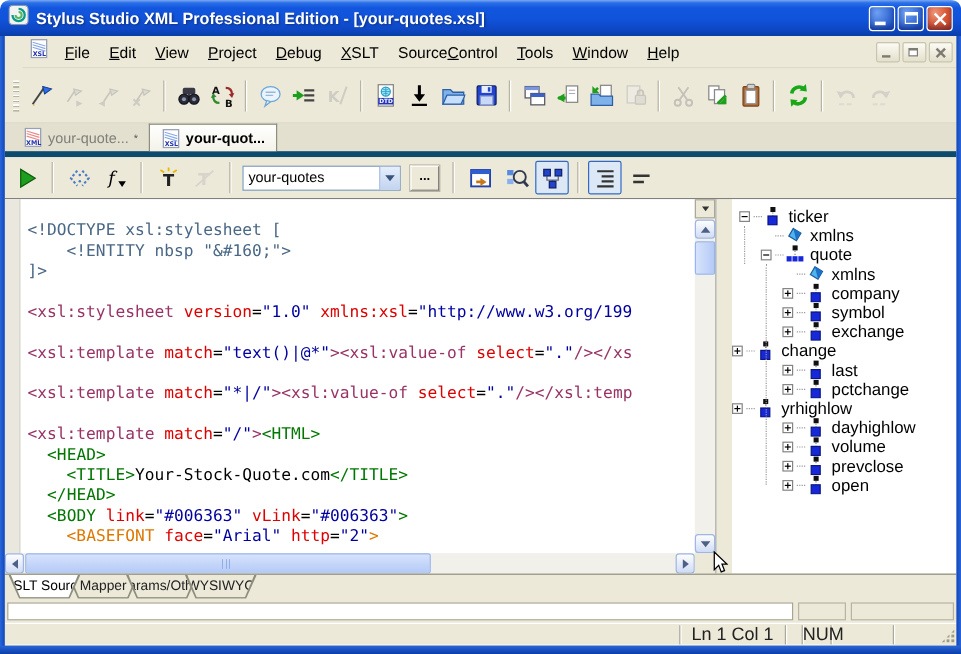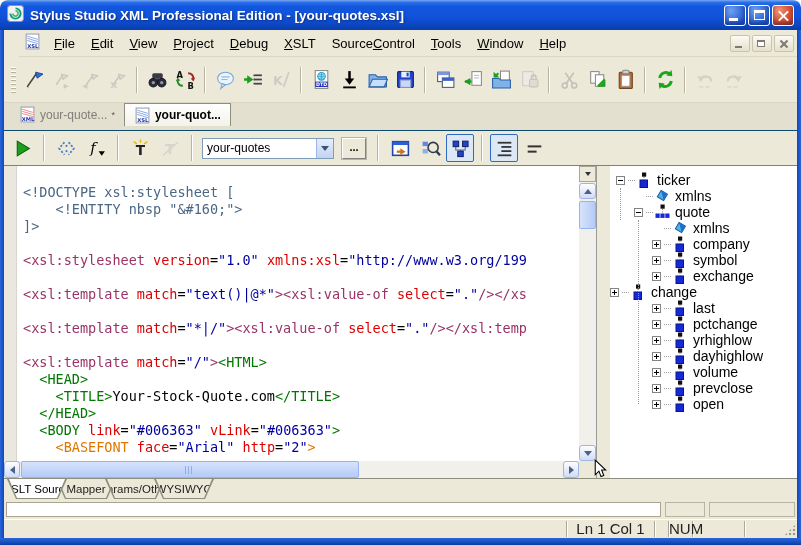--- a/index.html
+++ b/index.html
@@ -45,21 +45,21 @@
 .tbtn svg{width:21px;height:21px}
 .tbtn.disabled{filter:grayscale(1) opacity(.45)}
 .tbtn.pressed{border:1px solid #316AC5;background:#DDE8F6}
 
 .combo{width:132px;height:21px;background:#fff;border:1px solid #7F9DB9;display:flex;align-items:center;margin:0 2px}
 .combo-text{flex:1;font-size:12px;padding:0 4px;white-space:nowrap;overflow:hidden}
 .combo-btn{width:17px;height:100%;background:linear-gradient(180deg,#E6EEFB,#C2D4F0);border-left:1px solid #9EB6E4;display:flex;align-items:center;justify-content:center}
 .combo-btn::after{content:"";border:4px solid transparent;border-top:5px solid #39537E;margin-top:4px}
 .browse-btn{width:24px;height:21px;background:#ECE9D8;border:1px solid #fff;border-right-color:#848280;border-bottom-color:#848280;box-shadow:0 0 0 1px #B8B4A4;font-size:11px;font-weight:bold;text-align:center;line-height:17px;margin:0 4px}
 
-.doctabs{position:absolute;top:103px;left:4px;right:4px;height:28px;background:#E3E0D0;display:flex;align-items:flex-start;padding:0 0 0 6px;border-bottom:1px solid #0c4a6e}
+.doctabs{position:absolute;top:103px;left:4px;right:4px;height:28px;background:#E3E0D0;display:flex;align-items:center;padding:0 0 0 6px;border-bottom:5px solid #0c4a6e}
 .dtab{display:flex;align-items:center;gap:4px;height:23px;padding:0 9px;font-size:12px;color:#7F7F78}
 .dtab.active{background:linear-gradient(180deg,#FFFFFF,#F4F2E8);border:1px solid #8E8E7E;border-bottom:none;color:#000;font-weight:bold}
 .dtab svg{width:17px;height:17px}
 .dtab sup{font-size:9px;color:#555}
 
 .content{position:absolute;top:165px;left:4px;right:4px;height:313px;border-top:1px solid #808080;background:#ECE9D8}
 .editor{position:absolute;left:0;top:0;width:593px;height:100%;background:#fff;border-right:1px solid #9a9a9a}
 .gutter{position:absolute;left:0;top:0;bottom:17px;width:13px;background:#E9E7DE;border-right:1px solid #D8D6CC}
 .code{position:absolute;left:14px;right:17px;top:0;bottom:17px;overflow:hidden;padding:18px 0 0 5px;
  font-family:"DejaVu Sans Mono",monospace;font-size:13.5px;line-height:17px;cursor:text}
@@ -682,21 +682,21 @@
         <div class="trow" style="padding-left: 42px;">
           <span class="exp plus"></span>
           <span class="stub"></span>
           <span class="ticon"><svg viewBox="0 0 15 16">
               <rect x="5" y="0.5" width="4.2" height="4.2" fill="#101010"></rect>
               <line x1="7" y1="5" x2="7" y2="8" stroke="#888" stroke-dasharray="1 1.4"></line>
               <rect x="3" y="8" width="7.5" height="7.5" fill="#1628D8" stroke="#0A1580"></rect>
             </svg></span>
           <span>pctchange</span>
         </div>
-        <div class="trow" style="padding-left: 42px;">
+        <div class="trow" style="">
           <span class="exp plus"></span>
           <span class="stub"></span>
           <span class="ticon"><svg viewBox="0 0 15 16">
               <rect x="5" y="0.5" width="4.2" height="4.2" fill="#101010"></rect>
               <line x1="7" y1="5" x2="7" y2="8" stroke="#888" stroke-dasharray="1 1.4"></line>
               <rect x="3" y="8" width="7.5" height="7.5" fill="#1628D8" stroke="#0A1580"></rect>
             </svg></span>
           <span>yrhighlow</span>
         </div>
         <div class="trow" style="padding-left: 42px;">

